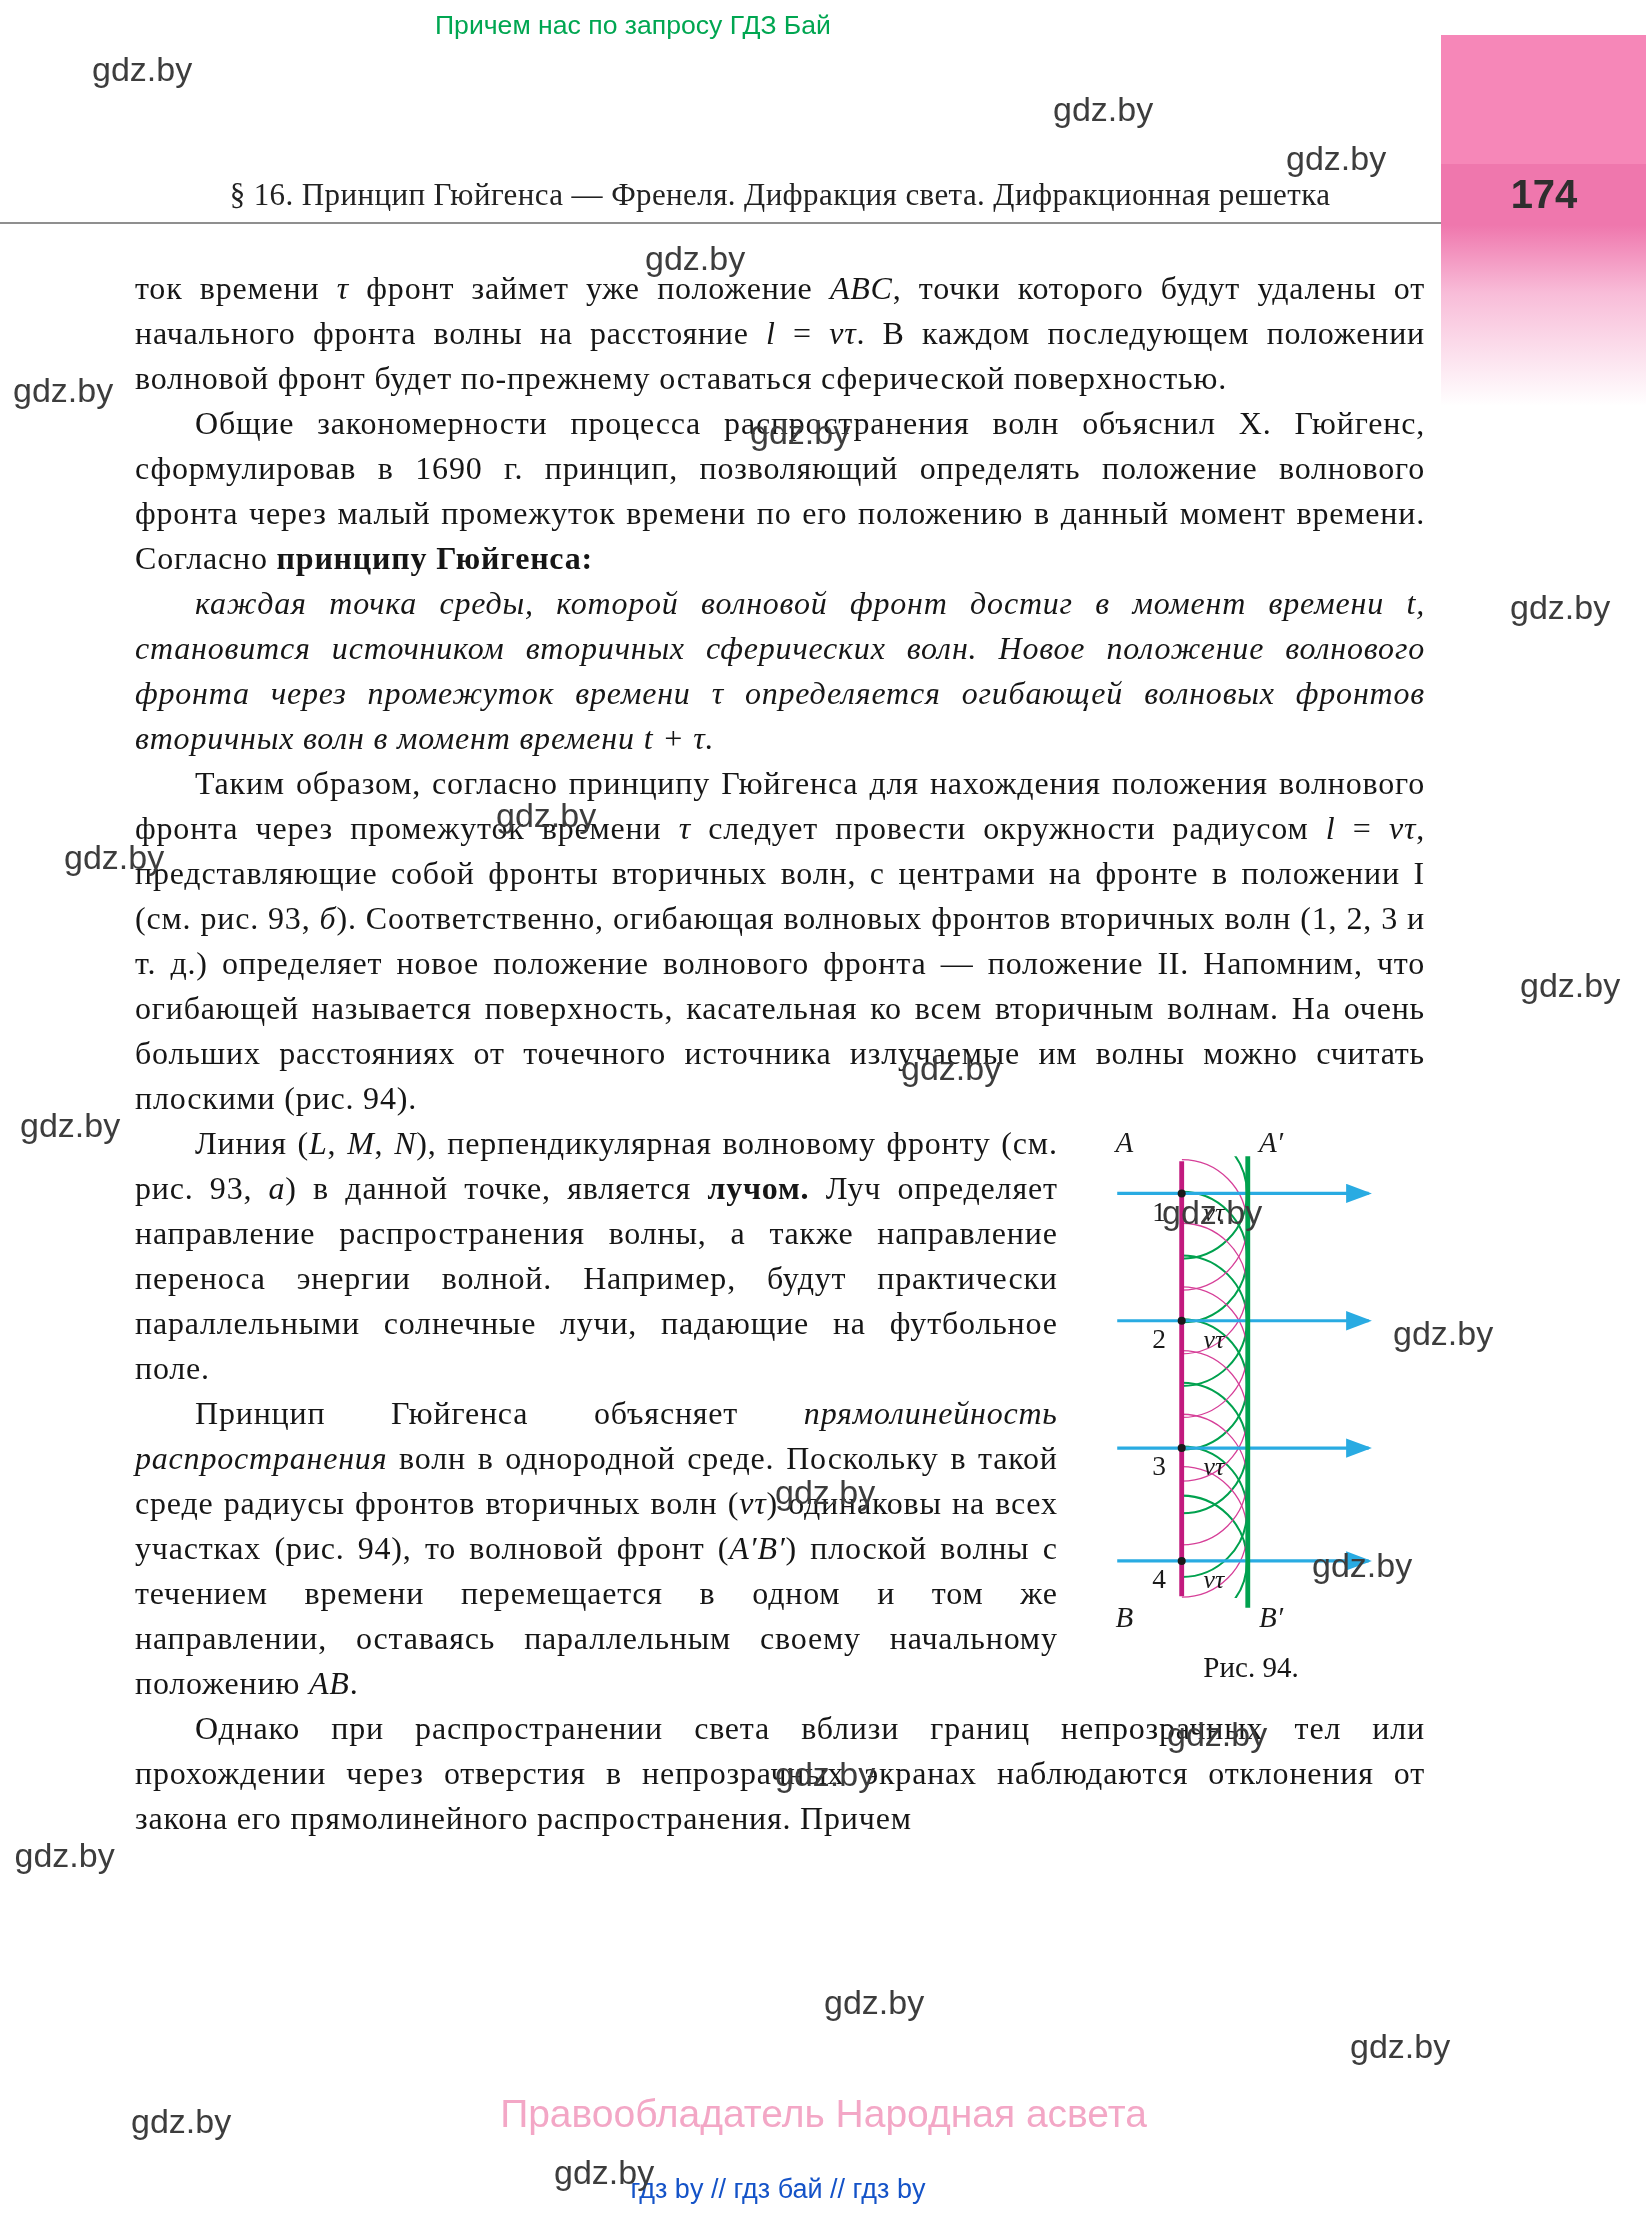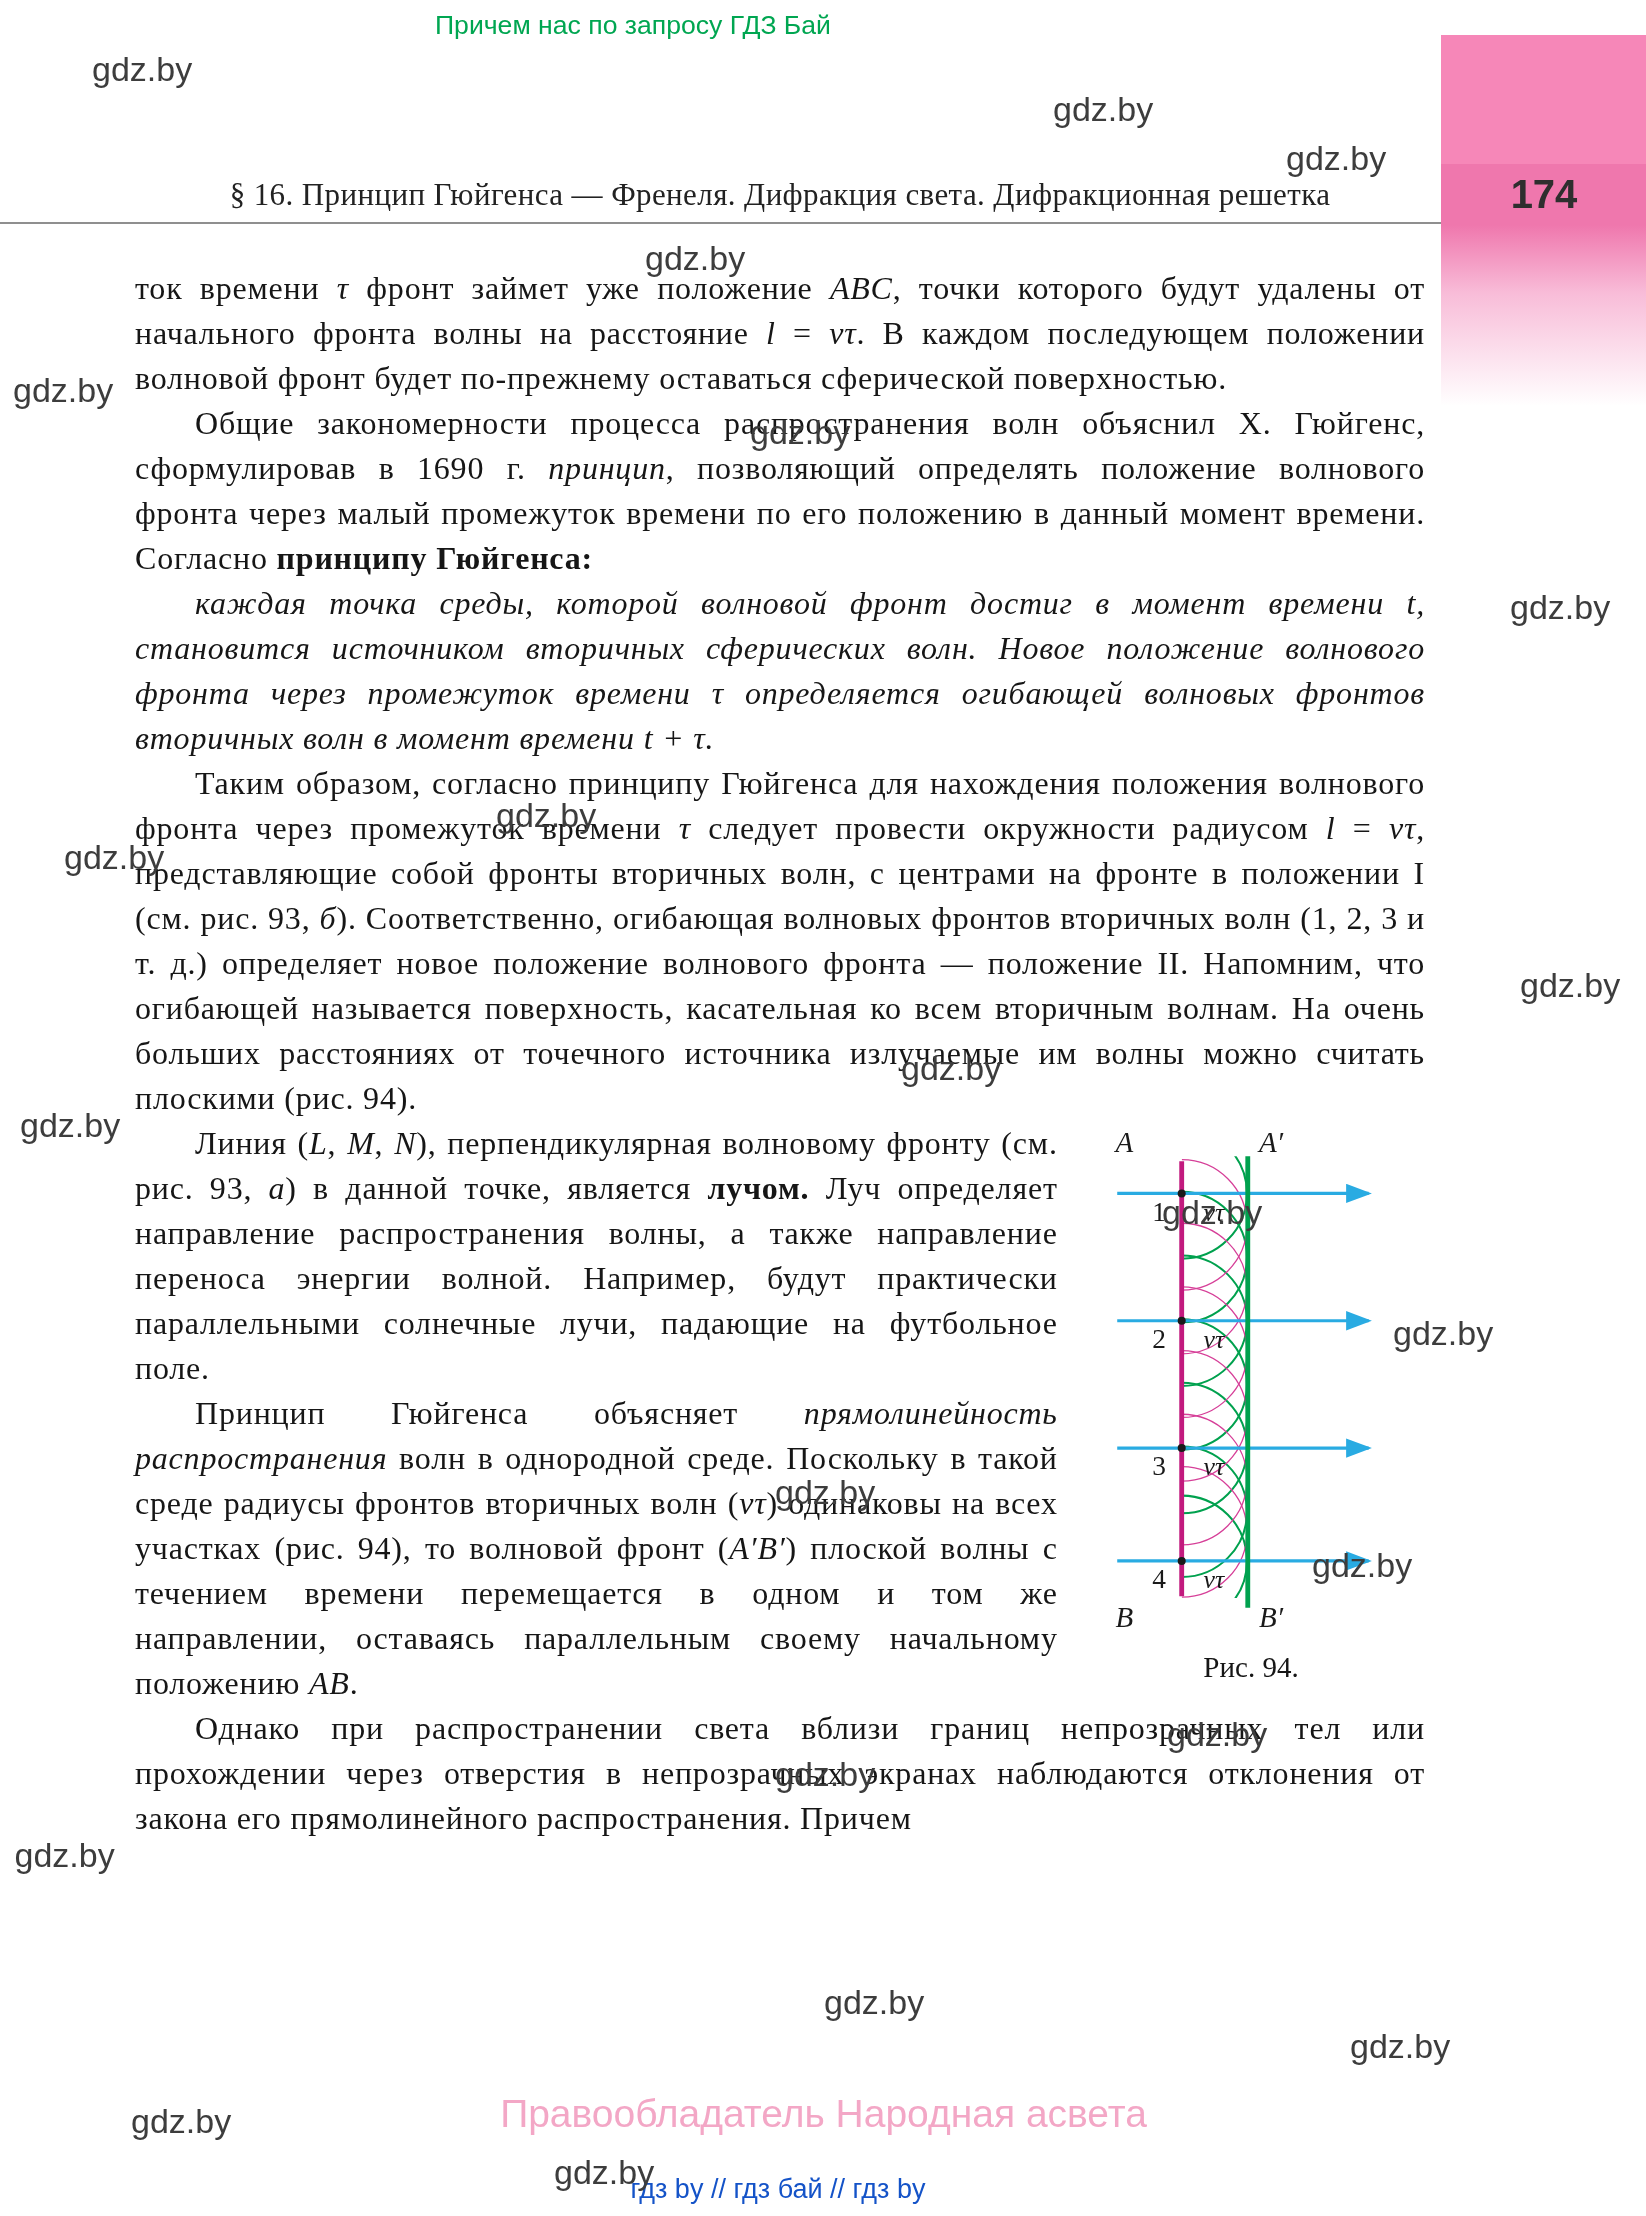--- a/index.html
+++ b/index.html
@@ -73,21 +73,21 @@
     <div class="page-num-band">
       <span class="page-num">174</span>
     </div>
   </div>
 
   <div class="header-title">§ 16. Принцип Гюйгенса — Френеля. Дифракция света. Дифракционная решетка</div>
   <div class="header-rule"></div>
 
   <div class="content">
     <p class="para"><span>ток времени </span><span style="font-style: italic;">τ</span><span> фронт займет уже положение </span><span style="font-style: italic;">ABC</span><span>, точки которого будут удалены от начального фронта волны на расстояние </span><span style="font-style: italic;">l</span><span> = </span><span style="font-style: italic;">vτ</span><span>. В каждом последующем положении волновой фронт будет по-прежнему оставаться сферической поверхностью.</span></p>
-    <p class="para indent"><span>Общие закономерности процесса распространения волн объяснил Х. Гюйгенс, сформулировав в 1690 г. </span><span style="font-style: italic;">принцип</span><span>, позволяющий определять положение волнового фронта через малый промежуток времени по его положению в данный момент времени. Согласно </span><span style="font-weight: bold;">принципу Гюйгенса:</span></p>
+    <p class="para indent"><span>Общие закономерности процесса распространения волн объяснил Х. Гюйгенс, сформулировав в 1690 г. </span><span style="">принцип</span><span>, позволяющий определять положение волнового фронта через малый промежуток времени по его положению в данный момент времени. Согласно </span><span style="font-weight: bold;">принципу Гюйгенса:</span></p>
     <p class="para indent"><span style="font-style: italic;">каждая точка среды, которой волновой фронт достиг в момент времени </span><span style="font-style: italic;">t</span><span style="font-style: italic;">, становится источником вторичных сферических волн. Новое положение волнового фронта через промежуток времени </span><span style="font-style: italic;">τ</span><span style="font-style: italic;"> определяется огибающей волновых фронтов вторичных волн в момент времени </span><span style="font-style: italic;">t</span><span style="font-style: italic;"> + </span><span style="font-style: italic;">τ.</span></p>
     <p class="para indent"><span>Таким образом, согласно принципу Гюйгенса для нахождения положения волнового фронта через промежуток времени </span><span style="font-style: italic;">τ</span><span> следует провести окружности радиусом </span><span style="font-style: italic;">l</span><span> = </span><span style="font-style: italic;">vτ</span><span>, представляющие собой фронты вторичных волн, с центрами на фронте в положении I (см. рис. 93, </span><span style="font-style: italic;">б</span><span>). Соответственно, огибающая волновых фронтов вторичных волн (1, 2, 3 и т. д.) определяет новое положение волнового фронта — положение II. Напомним, что огибающей называется поверхность, касательная ко всем вторичным волнам. На очень больших расстояниях от точечного источника излучаемые им волны можно считать плоскими (рис. 94).</span></p>
 
     <div class="figure-float">
       <svg width="274" height="516" viewBox="0 0 340 640" style="font-size:36px">
         <defs>
           <marker id="arrowc" markerWidth="10" markerHeight="10" refX="7" refY="3" orient="auto" markerUnits="strokeWidth">
             <path d="M0,0 L8,3 L0,6 Z" fill="#29abe2"></path>
           </marker>
           <clipPath id="bandclip">

